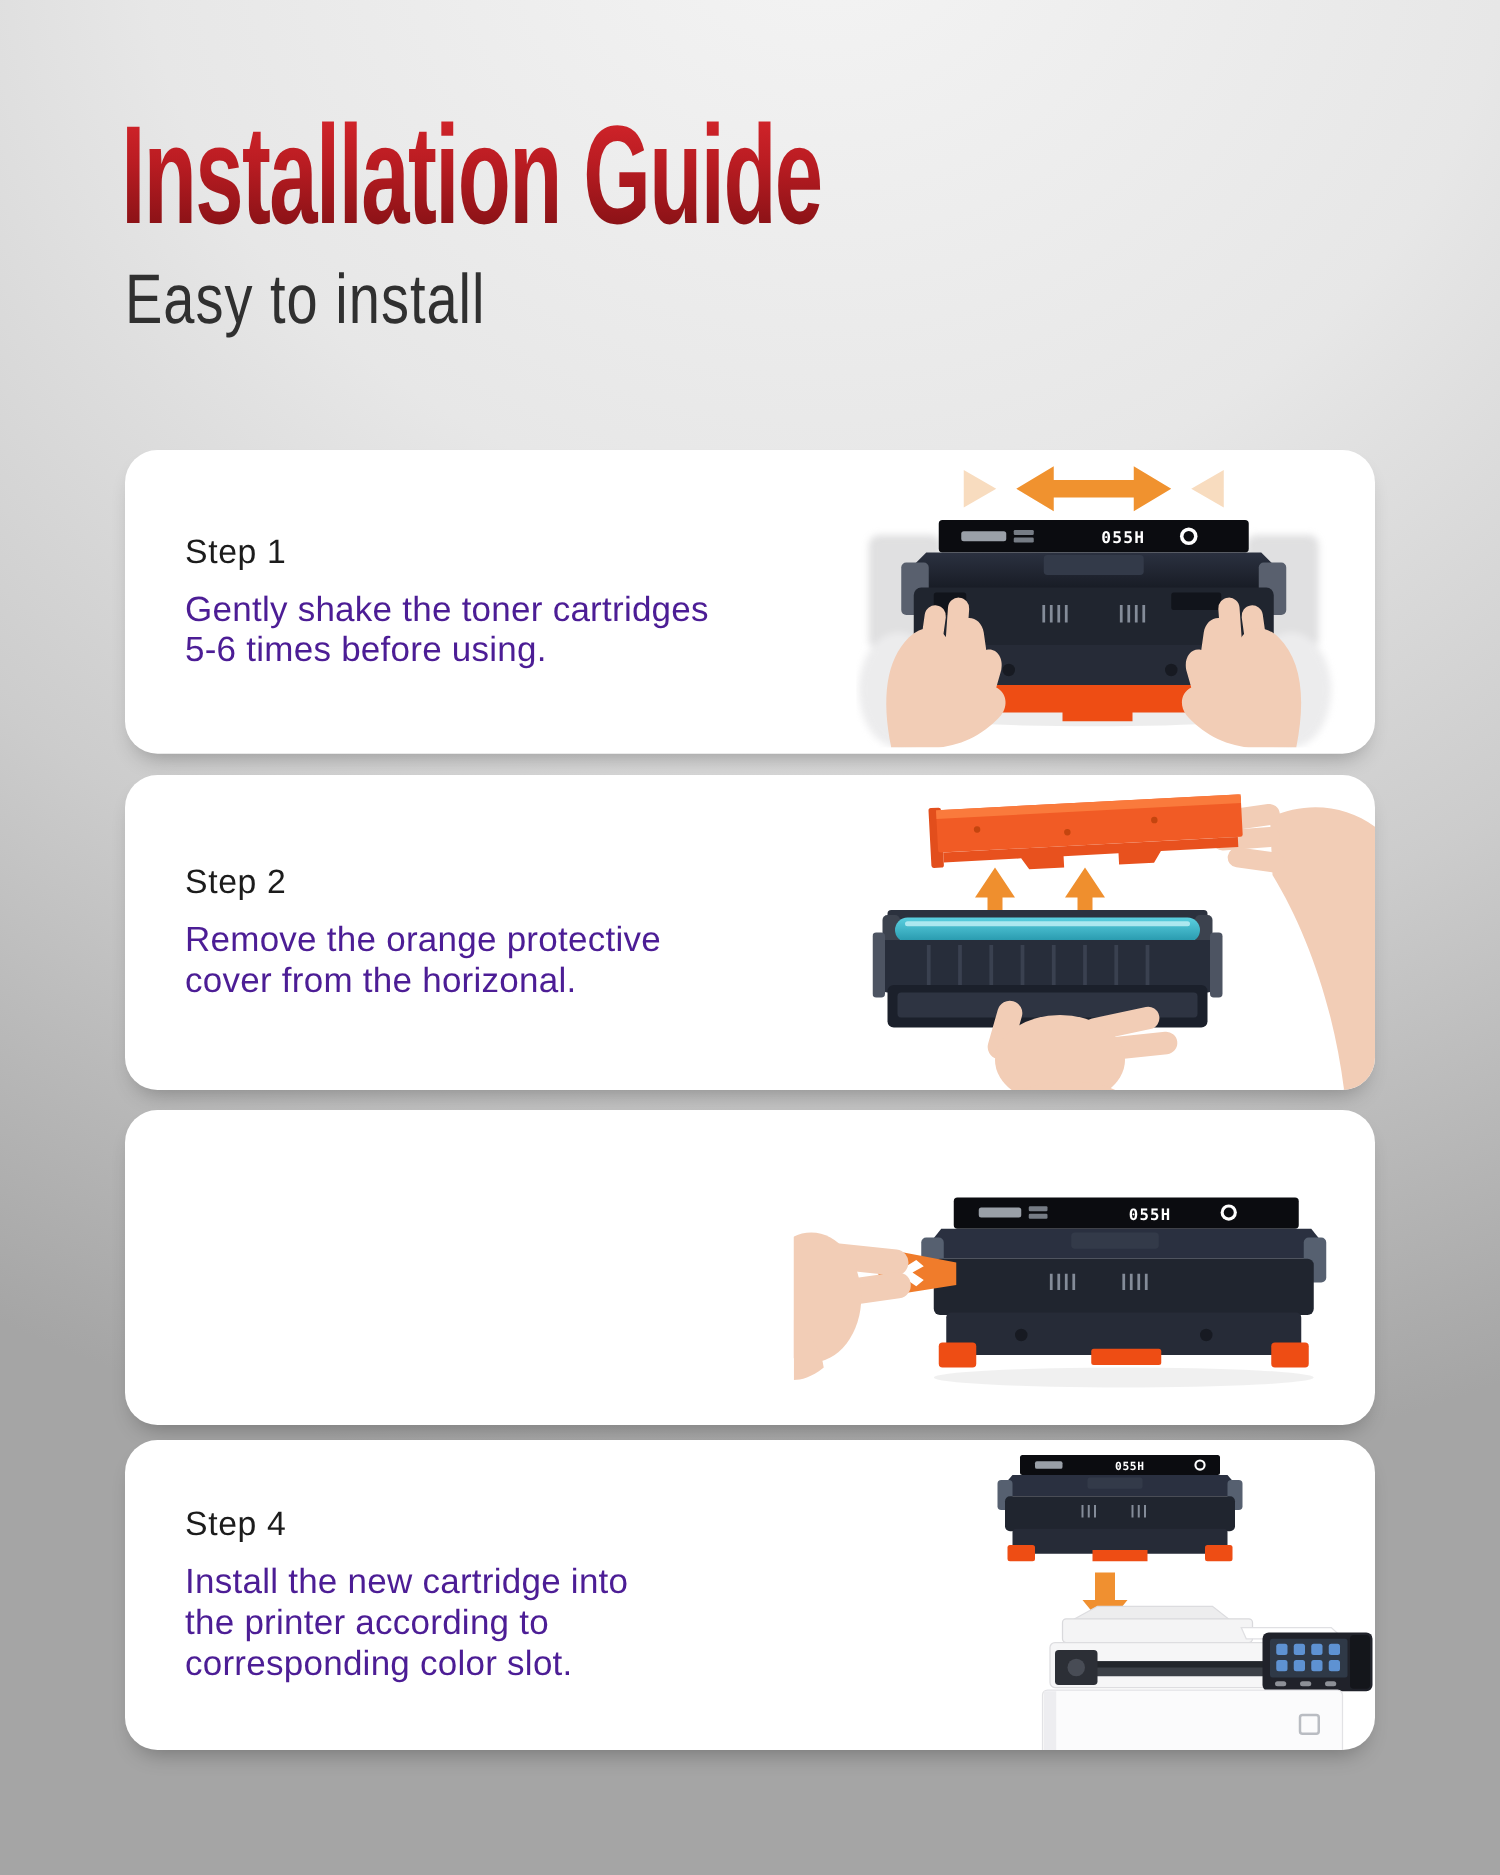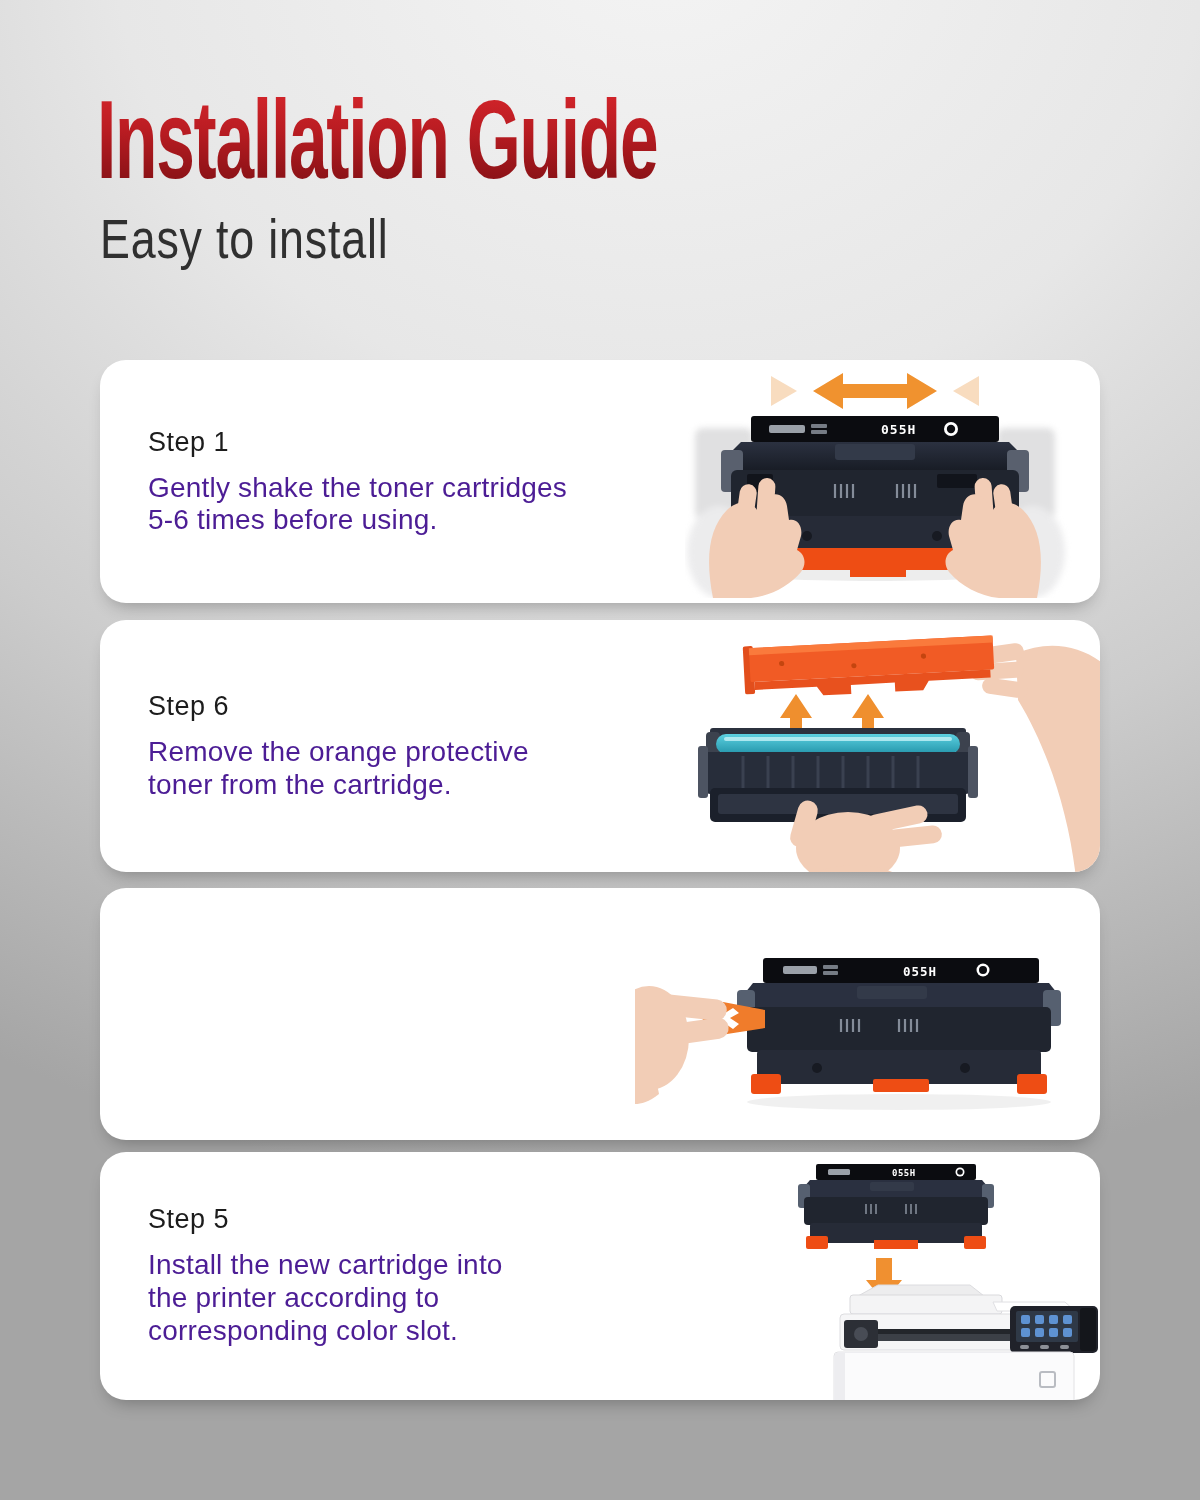--- a/index.html
+++ b/index.html
@@ -123,23 +123,23 @@
       <g fill="#f2cdb6" transform="translate(380,0) scale(-1,1)">
         <rect x="52" y="118" width="17" height="56" rx="8.5" transform="rotate(8 60 146)"></rect>
         <rect x="72" y="112" width="17" height="56" rx="8.5" transform="rotate(4 80 140)"></rect>
         <path d="M28 232 C 20 192 24 162 42 144 C 52 134 66 134 72 144 L 80 134 C 88 124 100 128 102 140 L 104 154 C 112 152 118 160 116 170 L 112 184 C 120 188 122 198 116 206 C 104 220 86 230 66 232 Z"></path>
       </g>
     </svg>
   </section>
 
   <section class="card card2">
     <div class="card-text">
-      <h2 class="step-label">Step 6</h2>
+      <h2 class="step-label">Step 2</h2>
       <p class="step-desc">Remove the orange protective
-toner from the cartridge.</p>
+cover from the horizonal.</p>
     </div>
     <svg class="art art2" viewBox="0 0 430 250">
       <defs>
         <linearGradient id="s2drum" x1="0" y1="0" x2="0" y2="1">
           <stop offset="0" stop-color="#5bd0e0"></stop>
             <stop offset="1" stop-color="#2596ab"></stop>
         </linearGradient>
       </defs>
 
       <g fill="#f2cdb6">
@@ -241,21 +241,21 @@
         <rect x="4" y="80" width="88" height="21" rx="10.5" transform="rotate(6 48 90)"></rect>
         <rect x="12" y="106" width="82" height="21" rx="10.5" transform="rotate(-8 53 117)"></rect>
         <ellipse cx="14" cy="122" rx="40" ry="52"></ellipse>
         <path d="M0 140 C 14 152 22 164 24 178 C 14 186 6 188 0 188 Z"></path>
       </g>
     </svg>
   </section>
 
   <section class="card card4">
     <div class="card-text">
-      <h2 class="step-label">Step 5</h2>
+      <h2 class="step-label">Step 4</h2>
       <p class="step-desc">Install the new cartridge into
 the printer according to
 corresponding color slot.</p>
     </div>
     <svg class="art art4" viewBox="0 0 320 248">
 
       <g>
         <rect x="28" y="8" width="160" height="16" rx="2" fill="#0b0c10"></rect>
         <rect x="40" y="13" width="22" height="6" rx="1.5" fill="#9aa0a8"></rect>
         <text x="104" y="20" font-size="9" font-weight="bold" fill="#ffffff" letter-spacing=".5">055H</text>

